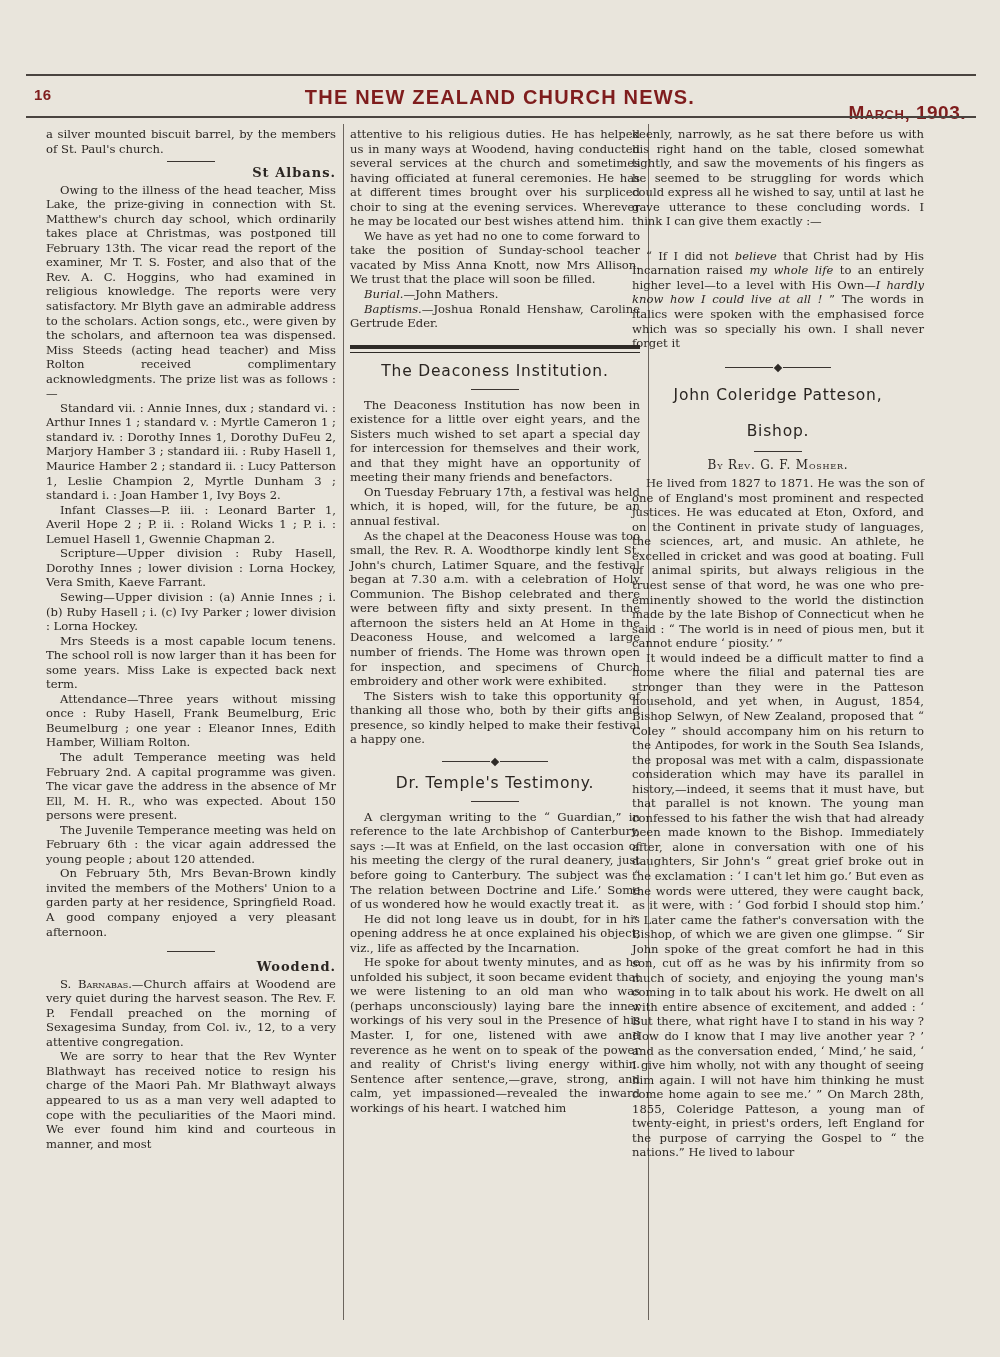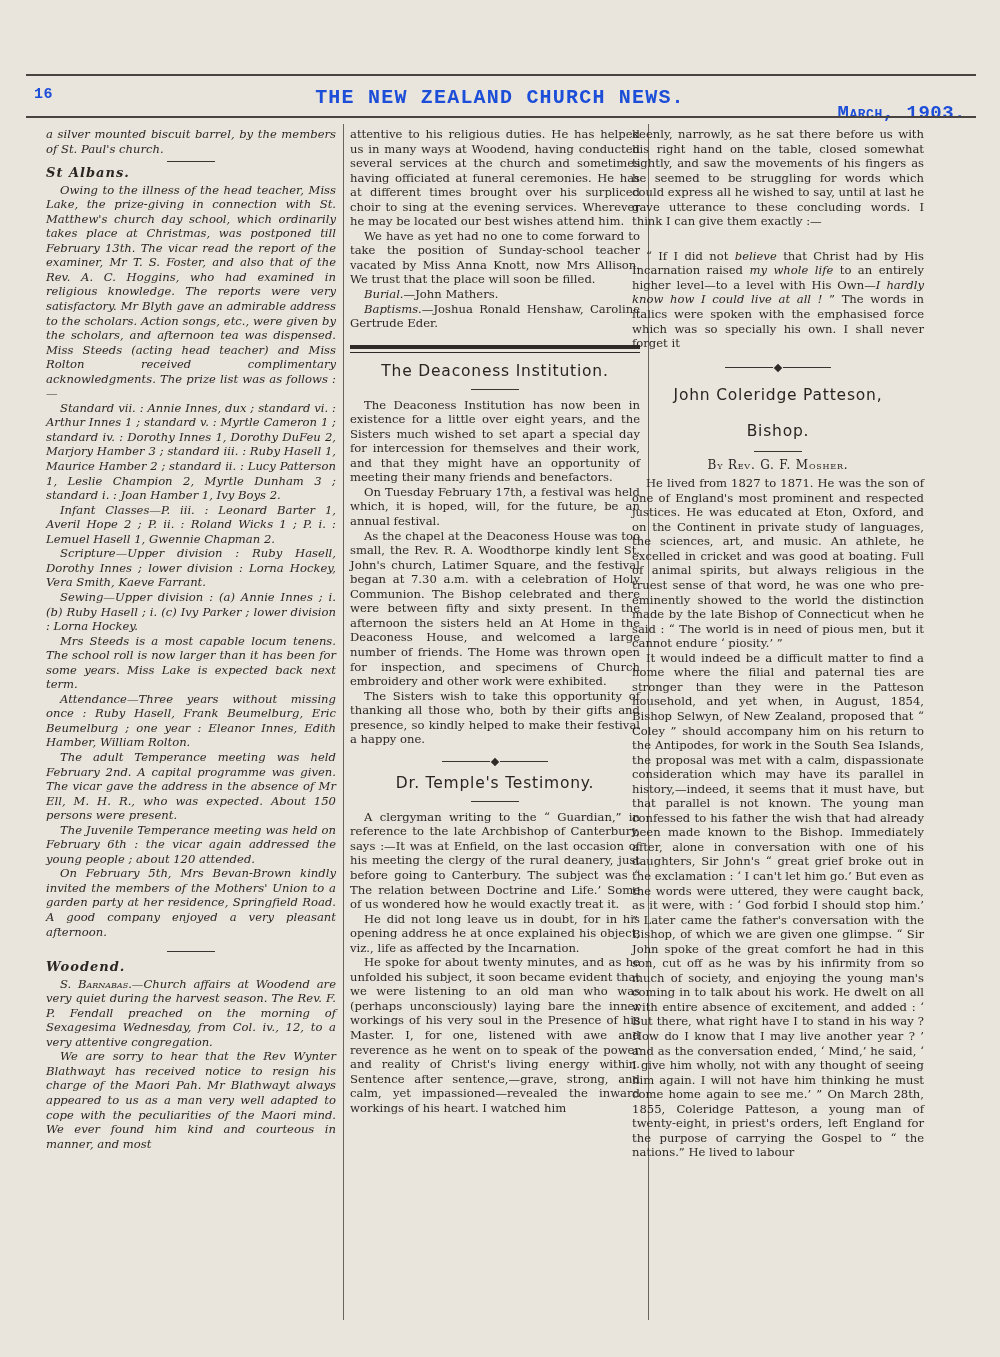--- a/index.html
+++ b/index.html
@@ -7,37 +7,37 @@
     width: 1000px; height: 1357px; overflow: hidden;
     background: #e9e5dc;
     font-family: "DejaVu Serif", "Liberation Serif", serif;
     color: #2b2622;
     position: relative;
   }
   .page { position: absolute; left: 0; top: 0; width: 1000px; height: 1357px; }
   .rule-top { position: absolute; left: 26px; top: 74px; width: 950px; height: 0; border-top: 2px solid #4a4440; }
   .rule-head { position: absolute; left: 26px; top: 116px; width: 950px; height: 0; border-top: 2px solid #4a4440; }
   .masthead { position: absolute; left: 34px; top: 86px; width: 932px; height: 24px;
-    font-family: Liberation Mono, monospace; font-size: 16px; letter-spacing: 0.5px; color: #1d4ed8; }
+    font-family: Liberation Sans, sans-serif; font-size: 16px; letter-spacing: 0.5px; color: #7f1d1d; }
   .masthead .pg { position: absolute; left: 0; top: 0; font-weight: bold; font-size: 15px; }
   .masthead .title { position: absolute; left: 0; right: 0; top: 0; text-align: center; font-weight: bold; font-size: 20px; letter-spacing: 1.2px; }
   .masthead .date { position: absolute; right: 0; top: 16px; font-weight: bold; font-size: 19px; font-variant: small-caps; }
 
   .col { position: absolute; top: 127px; font-size: 11.6px; line-height: 14.55px; text-align: justify; }
-  .col1 { left: 46px; width: 290px; font-style: italic; }
+  .col1 { left: 46px; width: 290px; }
   .col2 { left: 350px; width: 290px; }
   .col3 { left: 632px; width: 292px; }
   .vline { position: absolute; width: 0; border-left: 1px solid #6b645d; }
   .v1 { left: 343px; top: 124px; height: 1196px; }
   .v2 { left: 648px; top: 124px; height: 1196px; }
 
   p { margin: 0; text-indent: 14px; }
   p.noind { text-indent: 0; }
   .short-rule { width: 48px; margin: 5px auto 4px auto; border-top: 1.5px solid #3a3430; }
-  .sec-head { text-align: left; font-family: "DejaVu Serif", serif; font-weight: bold; font-size: 13px; letter-spacing: 1px; margin: 2px 0 2px 0; }
+  .sec-head { text-align: right; font-family: "DejaVu Serif", serif; font-weight: bold; font-size: 13px; letter-spacing: 1px; margin: 2px 0 2px 0; }
   .art-title { text-align: center; font-family: "DejaVu Sans", "Liberation Sans", sans-serif; font-size: 15.5px; letter-spacing: 0.8px; line-height: 28px; margin: 4px 0 0 0; color: #2a2521; }
   .double-rule { margin: 14px 0 4px 0; }
   .double-rule .thick { border-top: 4px solid #2e2a26; }
   .double-rule .thin { border-top: 1px solid #2e2a26; margin-top: 3px; }
   .orn { display: flex; align-items: center; justify-content: center; margin: 12px 0 2px 0; }
   .orn .ln { width: 48px; border-top: 1px solid #3a3430; }
   .orn .dia { width: 6px; height: 6px; background: #2e2a26; transform: rotate(45deg); margin: 0 2px; }
   .byline { text-align: center; font-size: 12px; letter-spacing: 0.8px; margin: 6px 0 4px 0; font-variant: small-caps; }
   .sc { font-variant: small-caps; }
   i { font-style: italic; }
@@ -66,21 +66,21 @@
     <p>Infant Classes—P. iii. : Leonard Barter 1, Averil Hope 2 ; P. ii. : Roland Wicks 1 ; P. i. : Lemuel Hasell 1, Gwennie Chapman 2.</p>
     <p>Scripture—Upper division : Ruby Hasell, Dorothy Innes ; lower division : Lorna Hockey, Vera Smith, Kaeve Farrant.</p>
     <p>Sewing—Upper division : (a) Annie Innes ; i. (b) Ruby Hasell ; i. (c) Ivy Parker ; lower division : Lorna Hockey.</p>
     <p>Mrs Steeds is a most capable locum tenens. The school roll is now larger than it has been for some years. Miss Lake is expected back next term.</p>
     <p>Attendance—Three years without missing once : Ruby Hasell, Frank Beumelburg, Eric Beumelburg ; one year : Eleanor Innes, Edith Hamber, William Rolton.</p>
     <p>The adult Temperance meeting was held February 2nd. A capital programme was given. The vicar gave the address in the absence of Mr Ell, M. H. R., who was expected. About 150 persons were present.</p>
     <p>The Juvenile Temperance meeting was held on February 6th : the vicar again addressed the young people ; about 120 attended.</p>
     <p>On February 5th, Mrs Bevan-Brown kindly invited the members of the Mothers' Union to a garden party at her residence, Springfield Road. A good company enjoyed a very pleasant afternoon.</p>
     <div class="short-rule" style="margin-top:12px;"></div>
     <div class="sec-head" style="margin-top:8px;">Woodend.</div>
-    <p><span class="sc">S. Barnabas.</span><span>—Church affairs at Woodend are very quiet during the harvest season. The Rev. F. P. Fendall preached on the morning of Sexagesima Wednesday, from Col. iv., 12, to a very attentive congregation.</span></p>
+    <p><span class="sc">S. Barnabas.</span><span>—Church affairs at Woodend are very quiet during the harvest season. The Rev. F. P. Fendall preached on the morning of Sexagesima Sunday, from Col. iv., 12, to a very attentive congregation.</span></p>
     <p>We are sorry to hear that the Rev Wynter Blathwayt has received notice to resign his charge of the Maori Pah. Mr Blathwayt always appeared to us as a man very well adapted to cope with the peculiarities of the Maori mind. We ever found him kind and courteous in manner, and most</p>
   </div>
 
   <div class="col col2">
     <p class="noind">attentive to his religious duties. He has helped us in many ways at Woodend, having conducted several services at the church and sometimes having officiated at funeral ceremonies. He has at different times brought over his surpliced choir to sing at the evening services. Wherever he may be located our best wishes attend him.</p>
     <p>We have as yet had no one to come forward to take the position of Sunday-school teacher vacated by Miss Anna Knott, now Mrs Allison. We trust that the place will soon be filled.</p>
     <p><i>Burial.</i><span>—John Mathers.</span></p>
     <p><i>Baptisms.</i><span>—Joshua Ronald Henshaw, Caroline Gertrude Eder.</span></p>
     <div class="double-rule">
         <div class="thick"></div>

